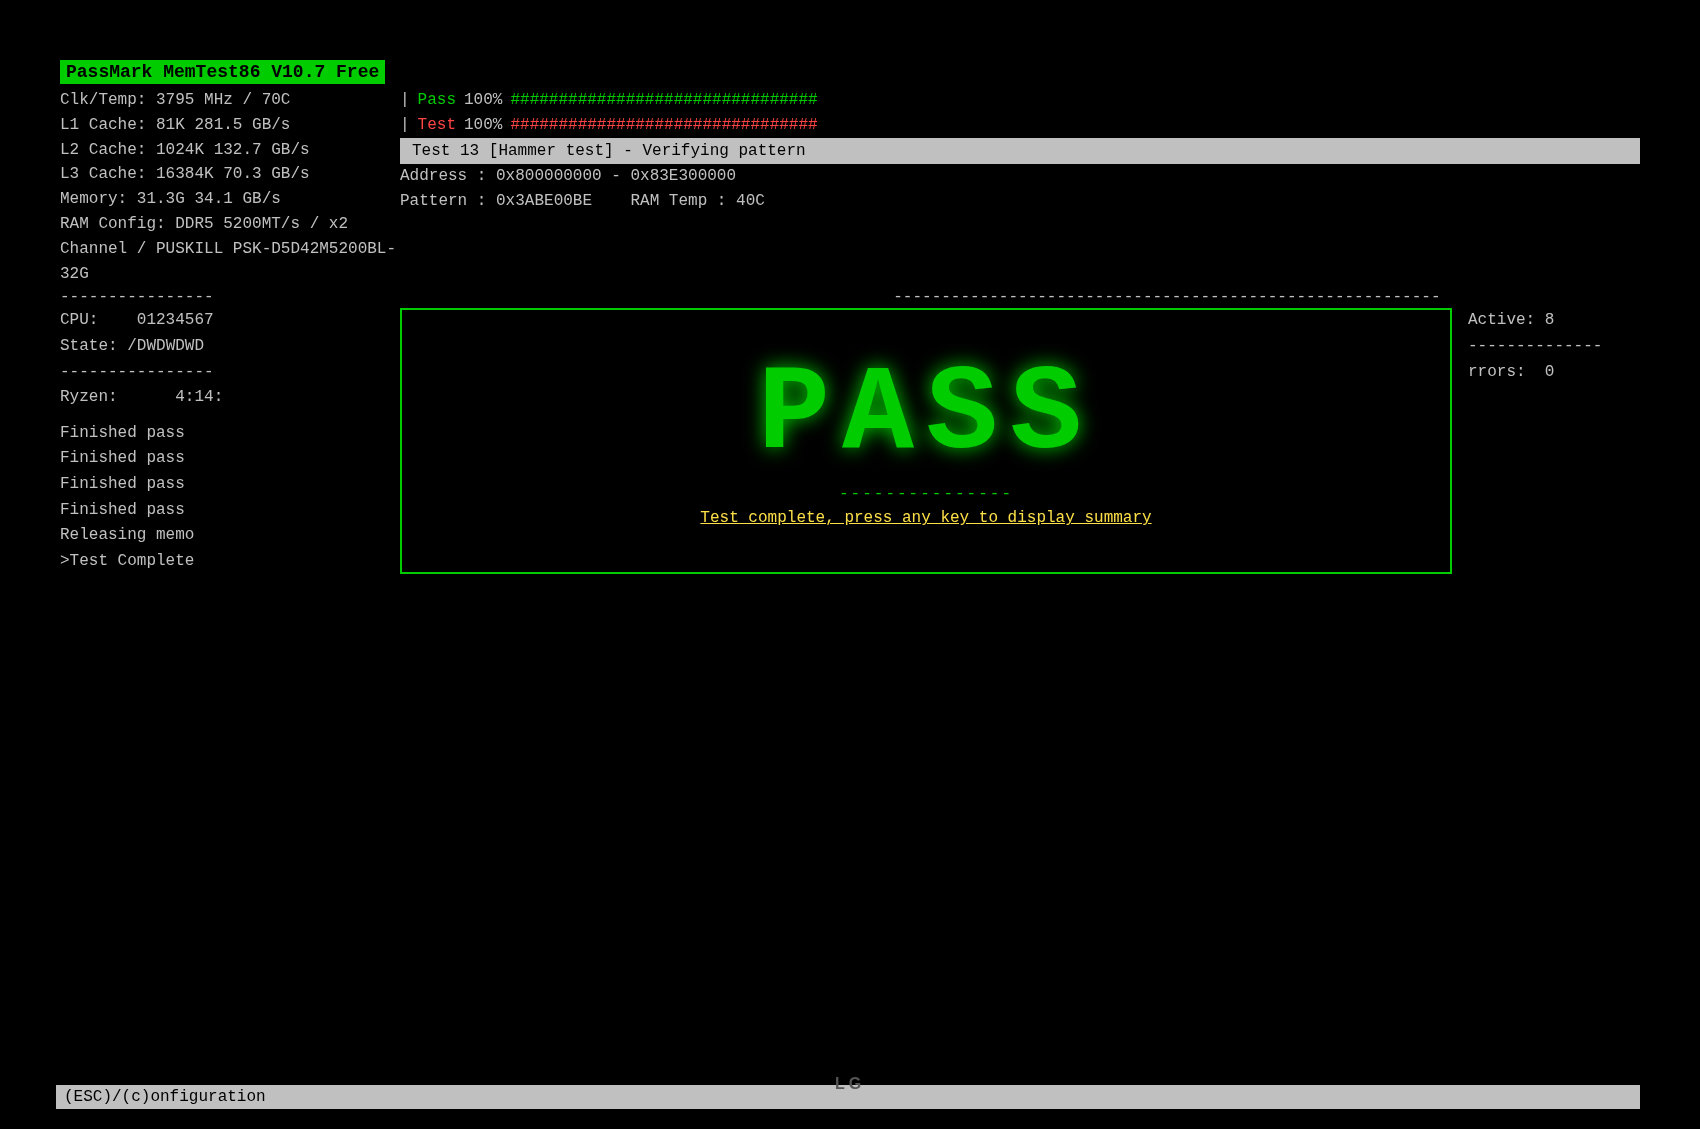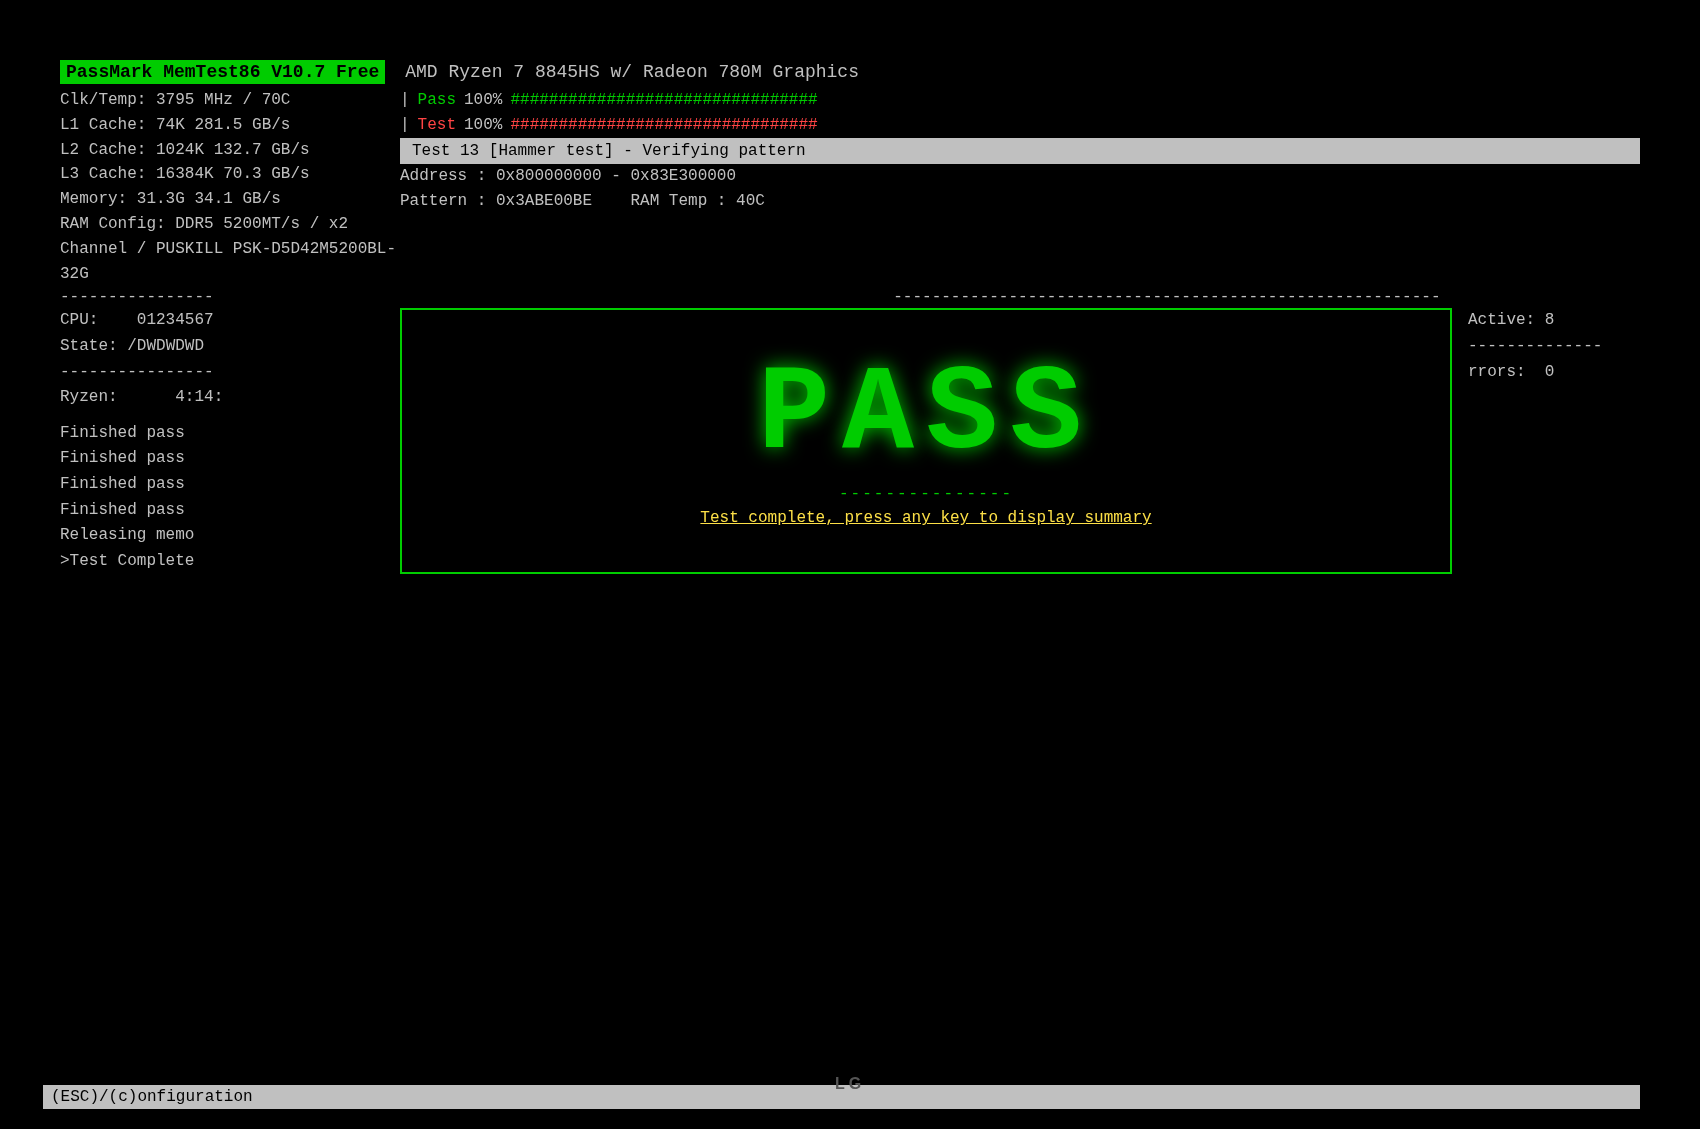--- a/index.html
+++ b/index.html
@@ -143,21 +143,21 @@
       flex-shrink: 0;
       color: #c0c0c0;
       font-size: 16px;
       line-height: 1.6;
       padding-left: 8px;
     }
 
     .bottom-bar {
       position: absolute;
       bottom: 20px;
-      left: 43px;
+      left: 56px;
       right: 60px;
       background: #c0c0c0;
       color: #000;
       font-size: 16px;
       padding: 3px 8px;
       font-family: 'Courier New', monospace;
     }
 
     .url-bottom {
       position: absolute;
@@ -183,31 +183,30 @@
 
     .sep { color: #c0c0c0; }
   </style>
 </head>
 <body>
 
 <div class="screen">
 
   <div class="top-bar">
     <span class="app-title">PassMark MemTest86 V10.7 Free</span>
-    <span class="cpu-info">AMD Ryzen 7 8845HS w/ Radeon 780M Graphics</span>
   </div>
 
   <div class="main-content">
 
     <div class="left-panel">
       <div>
         <span class="grey">Clk/Temp</span><span class="grey">:  3795 MHz /  70C</span>
       </div>
       <div>
-        <span class="grey">L1 Cache</span><span class="grey">:   74K  281.5 GB/s</span>
+        <span class="grey">L1 Cache</span><span class="grey">:   81K  281.5 GB/s</span>
       </div>
       <div>
         <span class="grey">L2 Cache</span><span class="grey">:  1024K  132.7 GB/s</span>
       </div>
       <div>
         <span class="grey">L3 Cache</span><span class="grey">: 16384K   70.3 GB/s</span>
       </div>
       <div>
         <span class="grey">Memory</span><span class="grey">:  31.3G   34.1 GB/s</span>
       </div>

